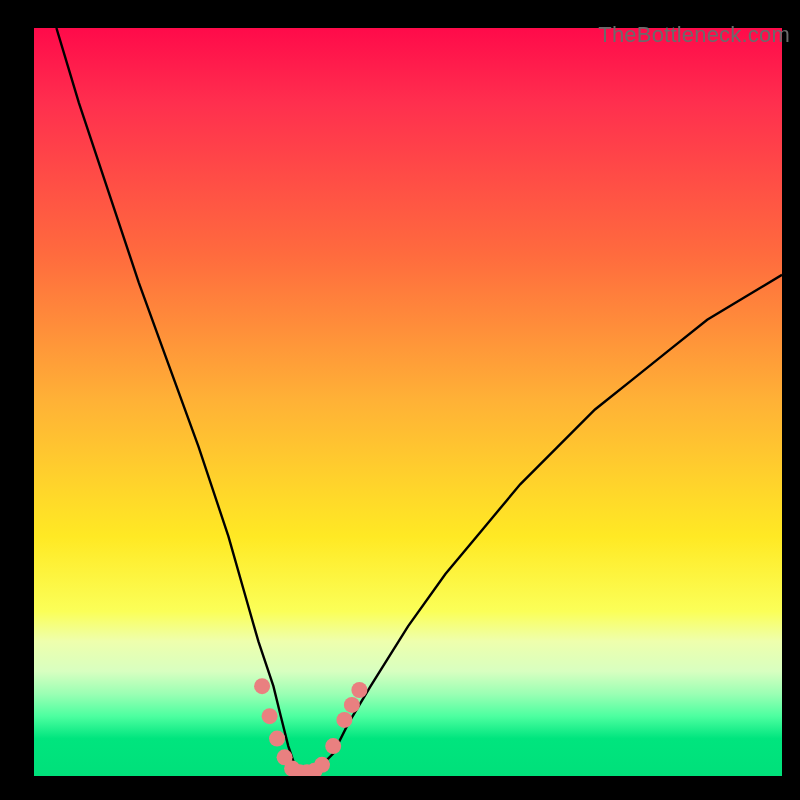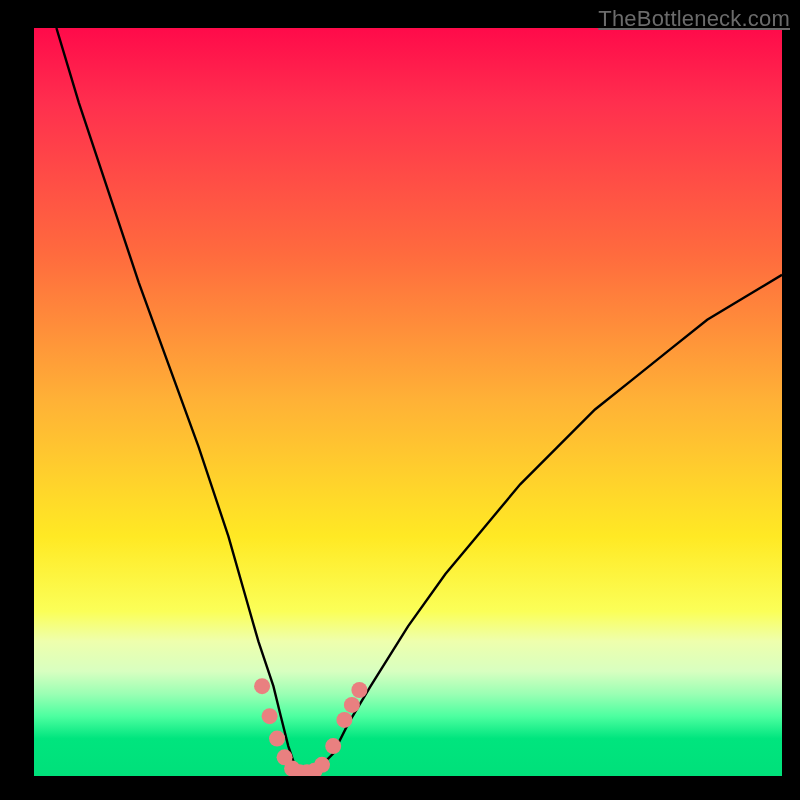--- a/index.html
+++ b/index.html
@@ -37,28 +37,27 @@
       #eeffad 82%,
       #d8ffc0 86%,
       #9bffb4 89%,
       #4dffa0 92%,
       #00e57e 95%,
       #00e07a 100%
     );
   }
   .watermark {
     position: absolute;
-    top: 6px;
+    top: 22px;
     right: 10px;
     color: #6b6b6b;
     font-size: 22px;
     font-weight: 500;
     letter-spacing: 0.2px;
     user-select: none;
-    text-decoration: underline;
   }
   svg.curve {
     position: absolute;
     left: 0;
     top: 0;
     width: 748px;
     height: 748px;
   }
 </style>
 </head>

